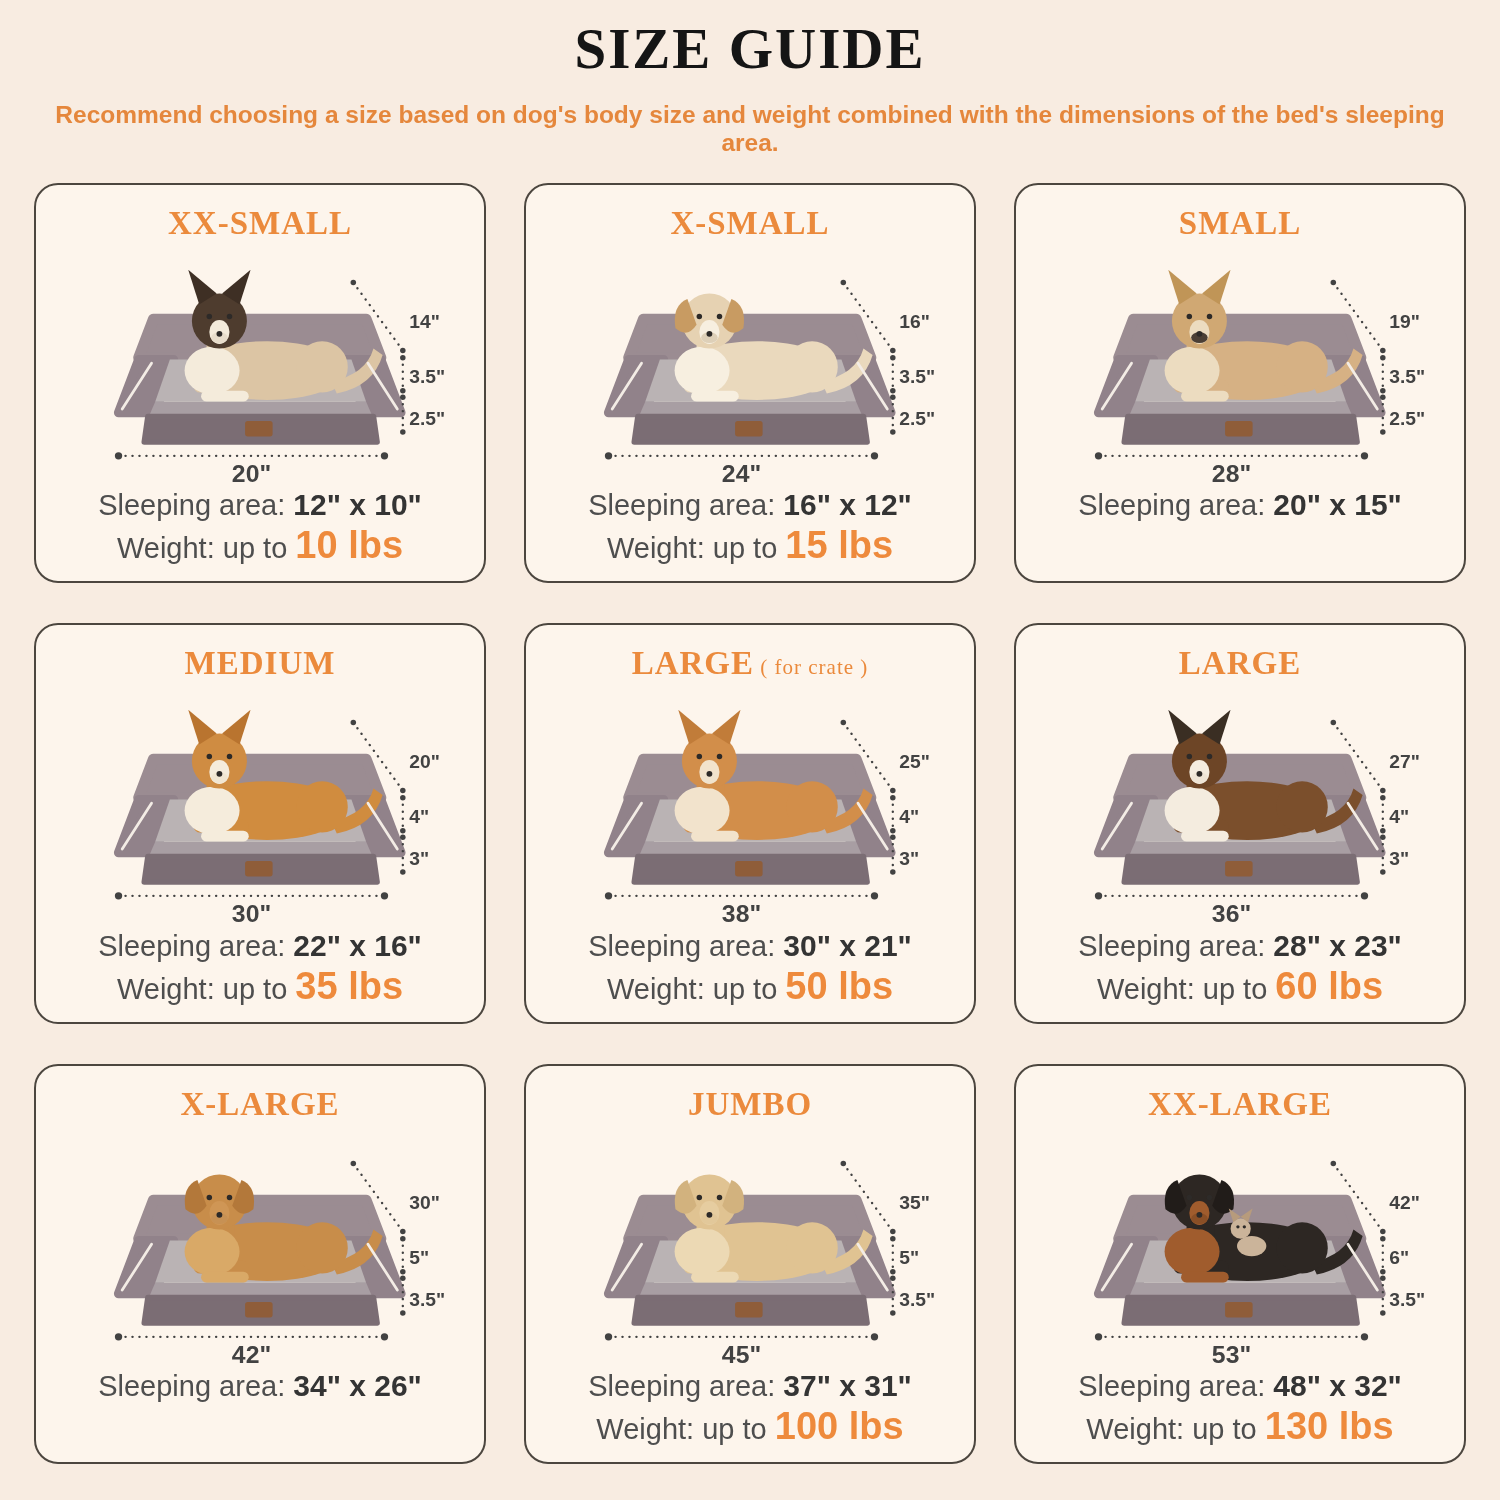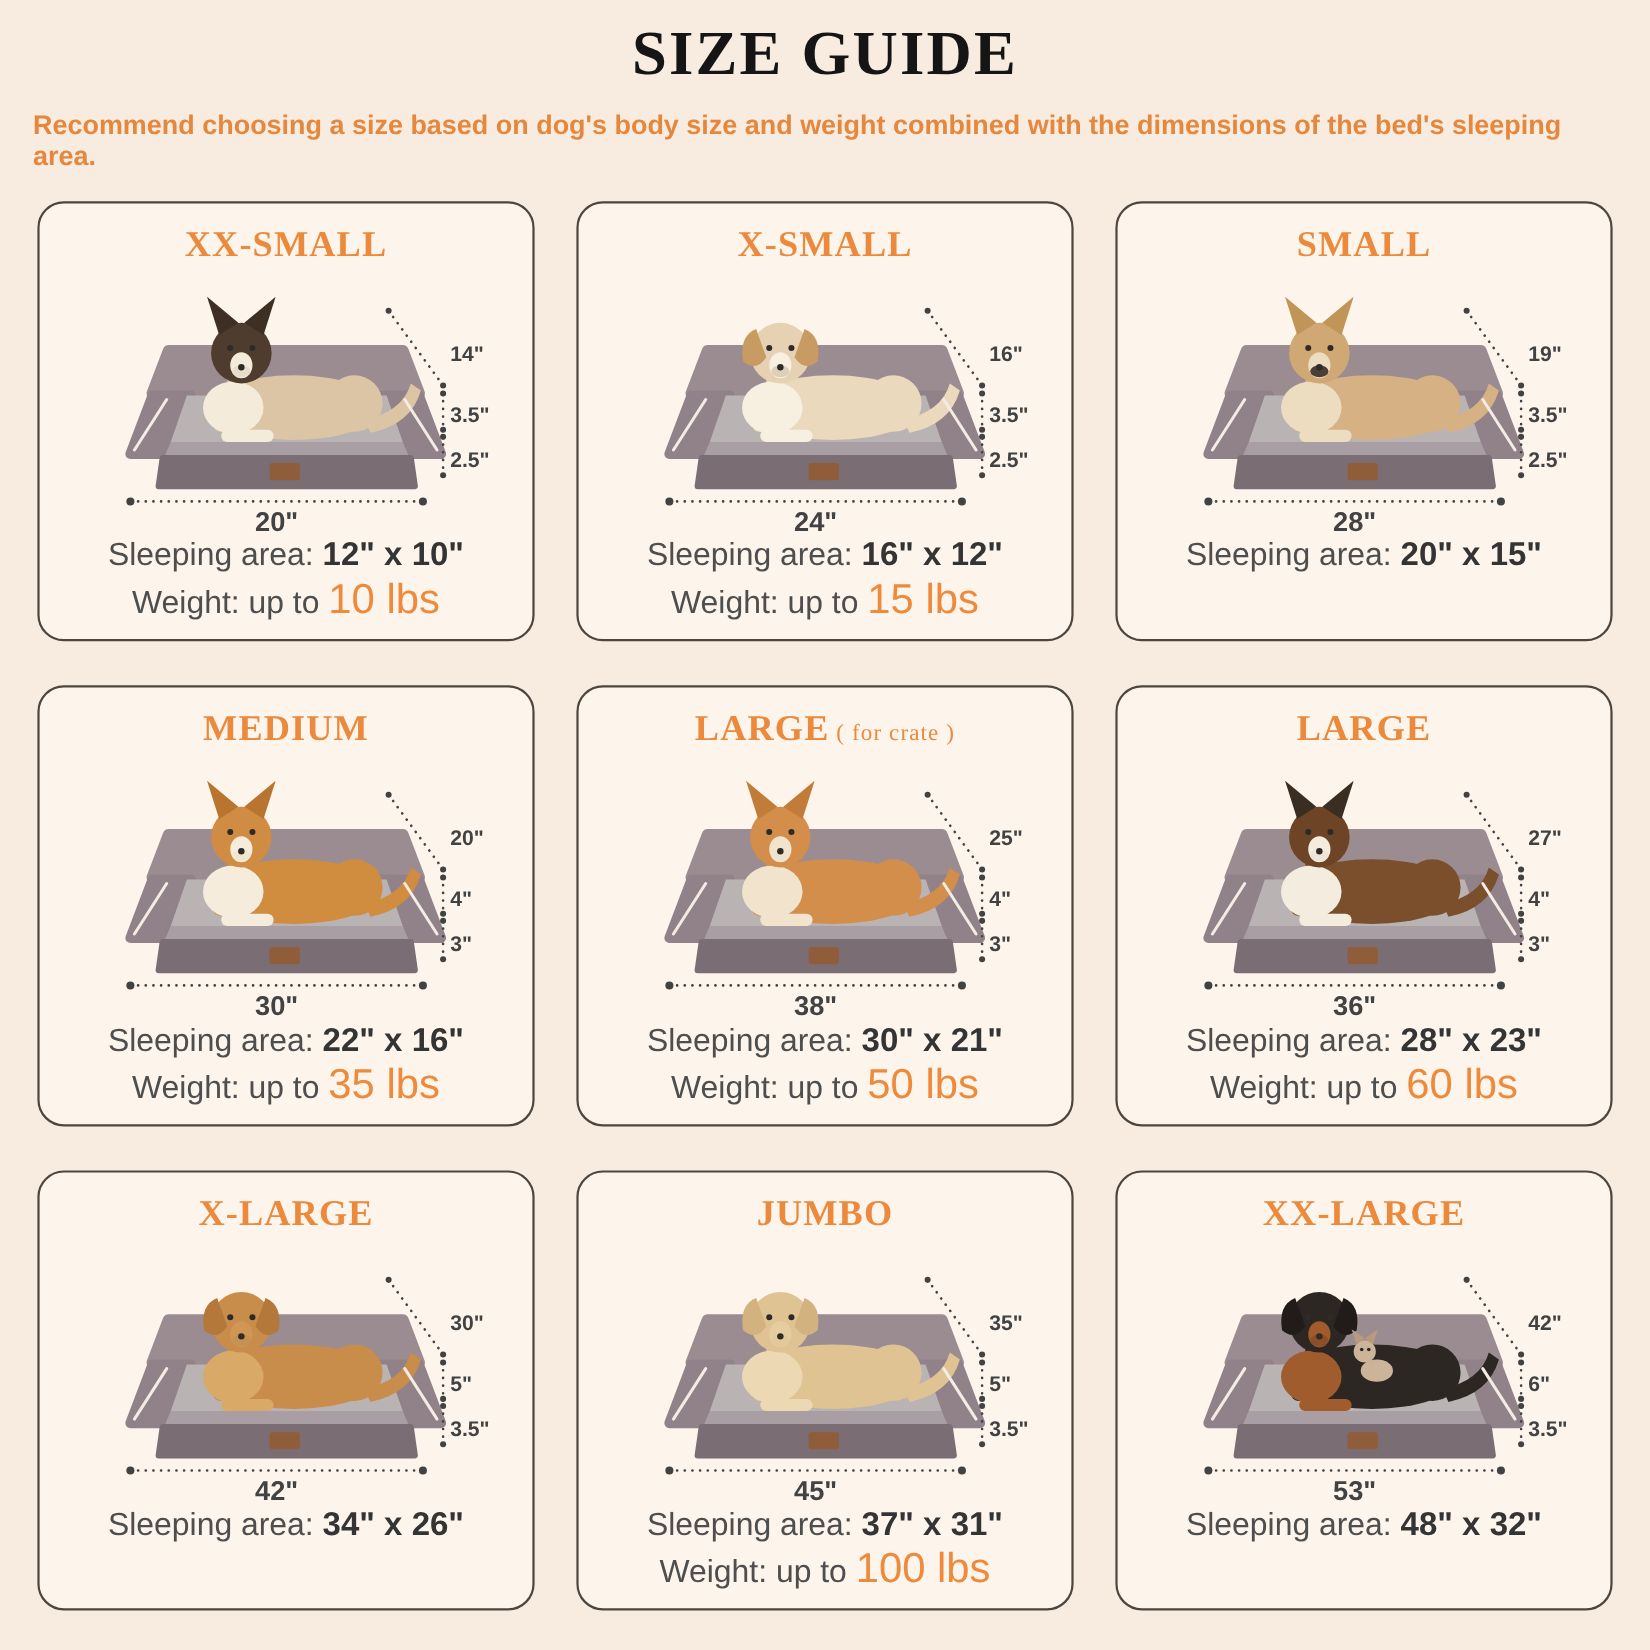--- a/index.html
+++ b/index.html
@@ -12,20 +12,21 @@
   .page-title {
     text-align:center;
     font-family:"Liberation Serif", serif;
     font-weight:700;
     font-size:57px;
     letter-spacing:2px;
     color:#151515;
     margin:16px 0 10px;
   }
   .subtitle {
+    text-align:center;
     color:#e5873c;
     font-weight:700;
     font-size:24.5px;
     margin:20px 30px 26px;
   }
   .grid {
     display:grid;
     grid-template-columns:repeat(3, 1fr);
     column-gap:38px;
     row-gap:40px;
@@ -44,21 +45,21 @@
     font-weight:700;
     font-size:33px;
     letter-spacing:1px;
     margin:10px 0 0;
   }
   .title-suffix { font-size:21px; font-weight:400; }
   svg.illustration { display:block; width:97%; margin:2px auto 0; }
   .sleep-line { font-size:29px; color:#4e4e4e; margin:4px 0 2px; }
   .sleep-line .value { font-weight:700; color:#343434; font-size:30px; }
   .weight-line { font-size:29px; color:#4e4e4e; margin:0; }
-  .weight-line .value { font-weight:400; color:#ee8a3c; font-size:38px; }
+  .weight-line .value { font-weight:700; color:#ee8a3c; font-size:38px; }
   
   .bolster-back { fill:var(--bed_bolster); stroke:var(--bed_bolster); stroke-width:12; stroke-linejoin:round; }
   .arm { fill:var(--bed_arm); stroke:var(--bed_arm); stroke-width:10; stroke-linejoin:round; }
   .cushion { fill:var(--bed_cushion); }
   .cushion-lip { fill:var(--bed_lip); }
   .base { fill:var(--bed_base); stroke:var(--bed_base); stroke-width:6; stroke-linejoin:round; }
   .piping { stroke:var(--bed_piping); stroke-width:3; fill:none; stroke-linecap:round; }
   .tag { fill:var(--bed_tag); }
   .dots { stroke:var(--dim_color); stroke-width:2.6; stroke-dasharray:0.1 7.5; stroke-linecap:round; fill:none; }
   .dot-end { fill:var(--dim_color); }
@@ -915,16 +916,20 @@
         <circle class="dot-end" cx="66" cy="231" r="4"></circle>
         <circle class="dot-end" cx="356" cy="231" r="4"></circle>
         <text class="dim-text w" x="211" y="260" text-anchor="middle">53"</text>
       </g>
     </svg>
 
     <p class="sleep-line">
       <span>Sleeping area:</span>
       <span class="value">48" x 32"</span>
     </p>
+    <p class="weight-line">
+      <span>Weight: up to</span>
+      <span class="value">130 lbs</span>
+    </p>
   </section>
 </div>
 
 </div>
 
 </body></html>

